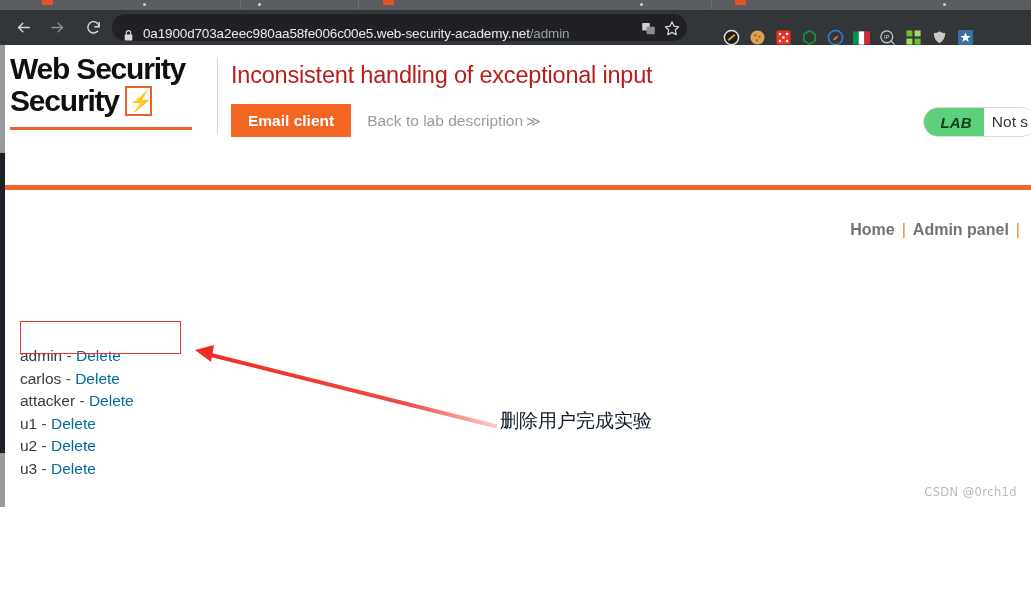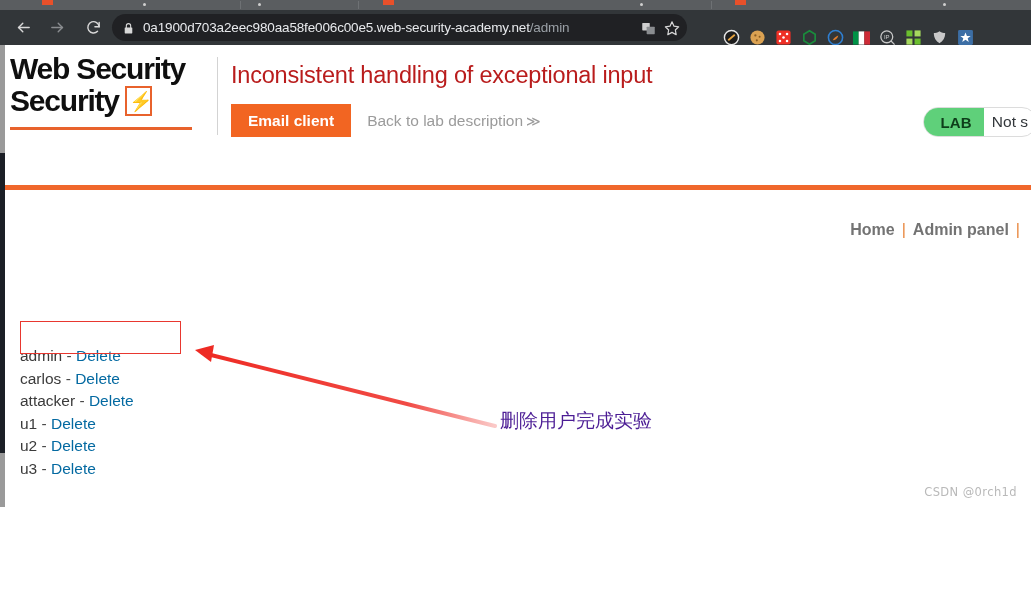--- a/index.html
+++ b/index.html
@@ -84,21 +84,21 @@
 
   .omnibox {
     position: absolute;
     left: 112px;
     top: 4px;
     width: 575px;
     height: 27px;
     background: #202124;
     border-radius: 14px;
     display: flex;
-    align-items: center;
+    align-items: flex-end;
     padding: 0 10px;
   }
   .lock-icon {
     width: 13px;
     height: 13px;
     margin-right: 8px;
     flex: 0 0 auto;
     position: relative;
   }
   .url-text {
@@ -275,20 +275,21 @@
   }
   .lab-badge {
     background: #5fd07a;
     color: #0e3d1a;
     font-weight: bold;
     font-size: 15px;
     display: flex;
     align-items: center;
     padding: 0 12px 0 16px;
     letter-spacing: 0.2px;
+    font-style: italic;
   }
   .lab-status-text {
     display: flex;
     align-items: center;
     padding: 0 8px;
     font-size: 15.5px;
     color: #32363a;
     white-space: nowrap;
   }
 
@@ -381,21 +382,21 @@
     top: 321px;
     width: 161px;
     height: 33px;
     border: 1.6px solid #e8372f;
   }
   .annot-text {
     position: absolute;
     left: 500px;
     top: 408px;
     font-size: 19px;
-    color: #4c1d95;
+    color: #0f172a;
     font-family: "DejaVu Sans", sans-serif;
     white-space: nowrap;
   }
 
   .watermark {
     position: absolute;
     right: 14px;
     bottom: 8px;
     font-size: 11.5px;
     color: #b9b9b9;

